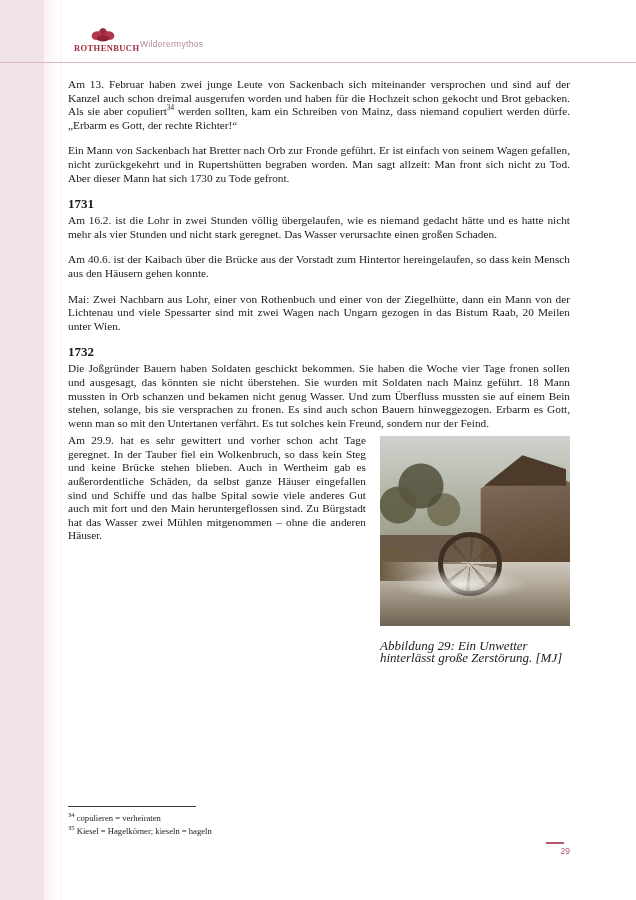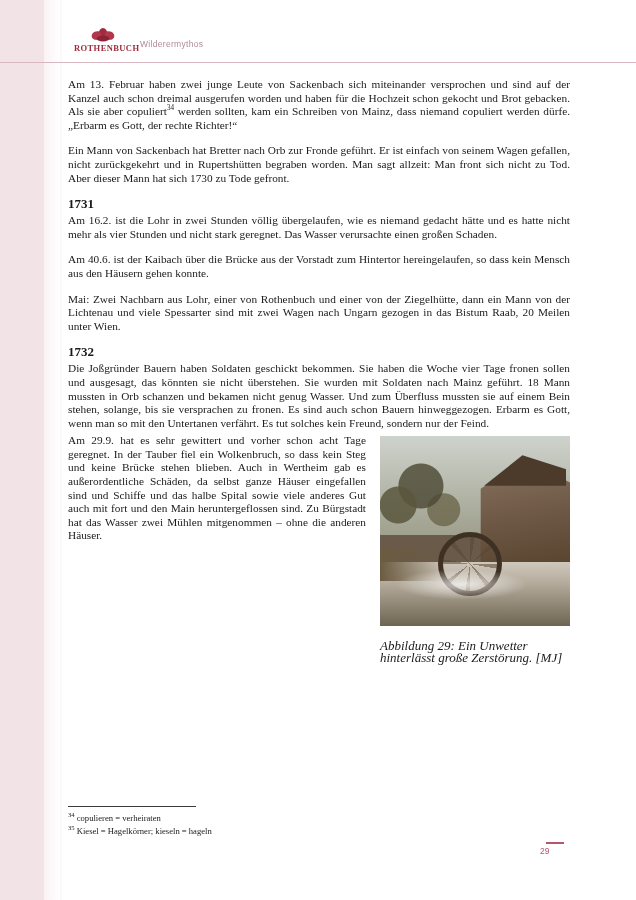--- a/index.html
+++ b/index.html
@@ -234,21 +234,21 @@
   }
   .fn sup {
     font-size: 6.6px;
   }
 
   
   .page-number-wrap {
     position: absolute;
     right: 66px;
     bottom: 44px;
-    text-align: left;
+    text-align: right;
     width: 30px;
   }
   .pn-rule {
     width: 18px;
     height: 1.6px;
     background: #b4576a;
     margin: 0 auto 2px auto;
   }
   .page-number {
     font-family: "Liberation Sans", sans-serif;

